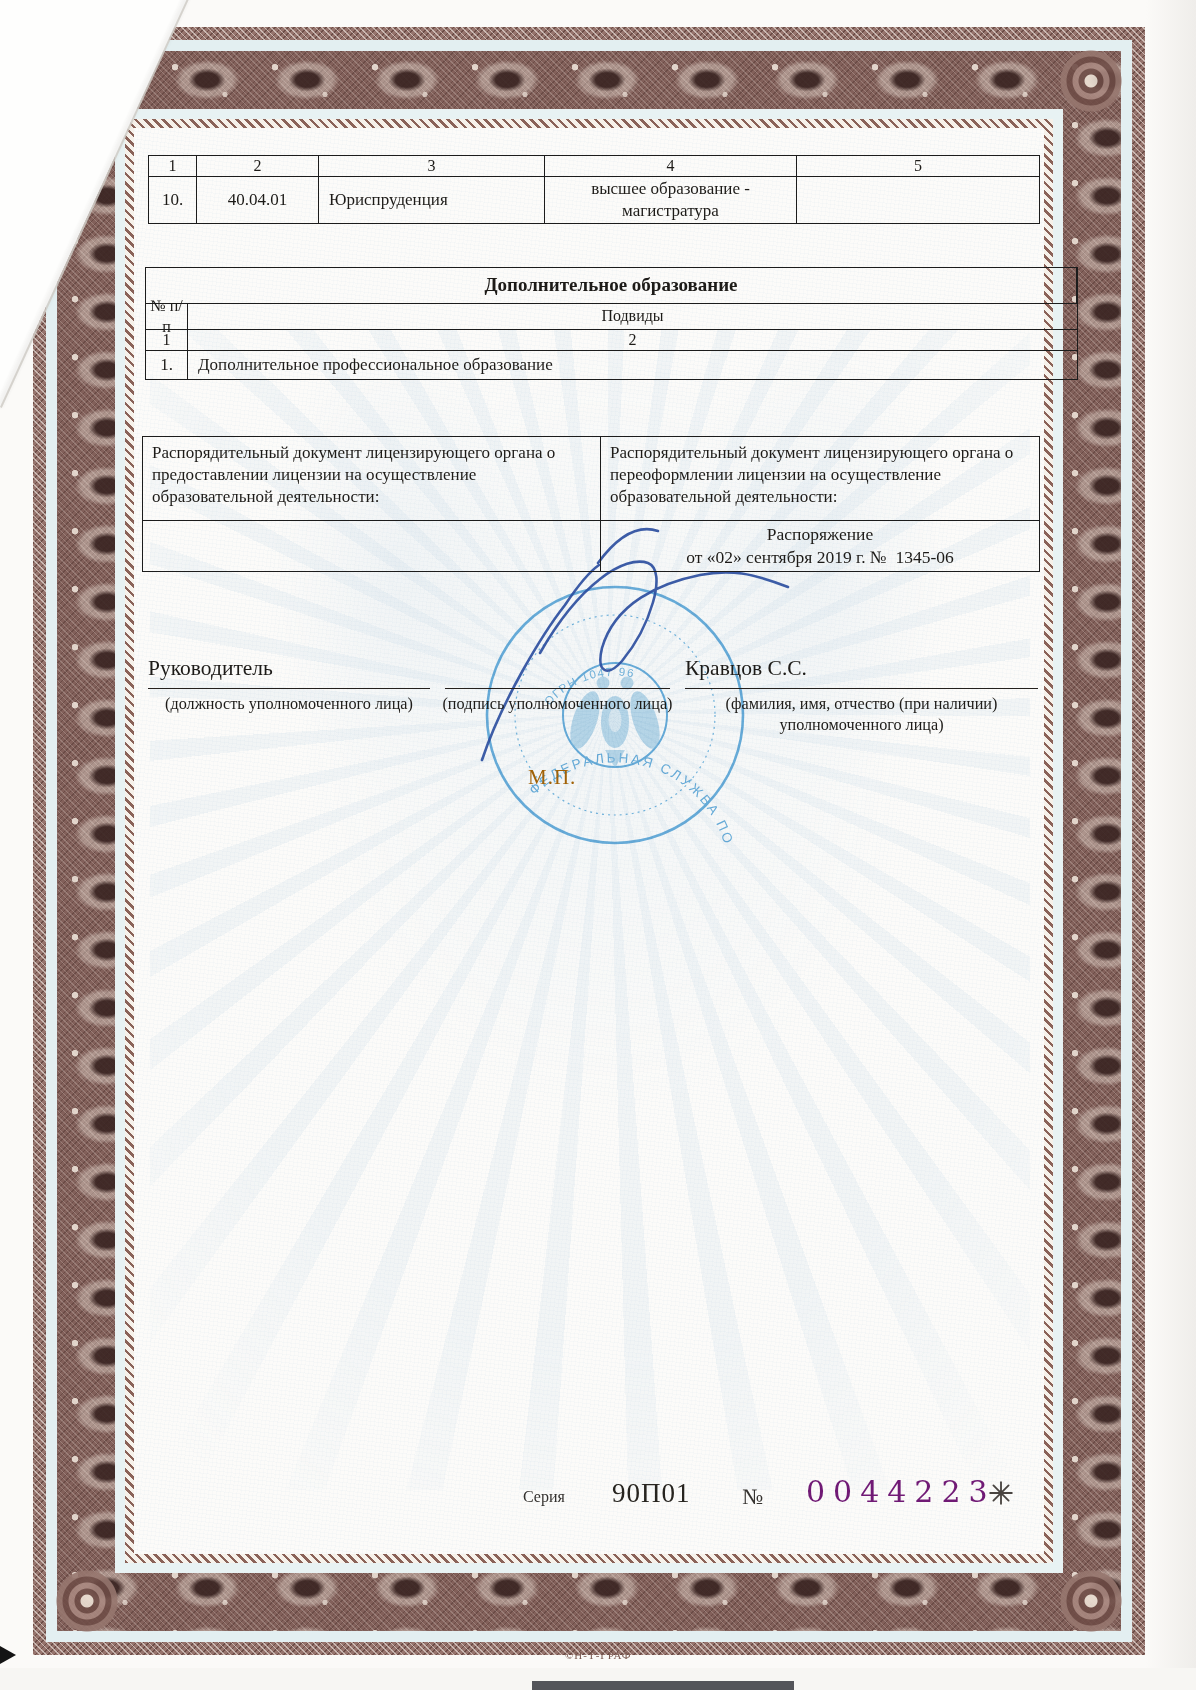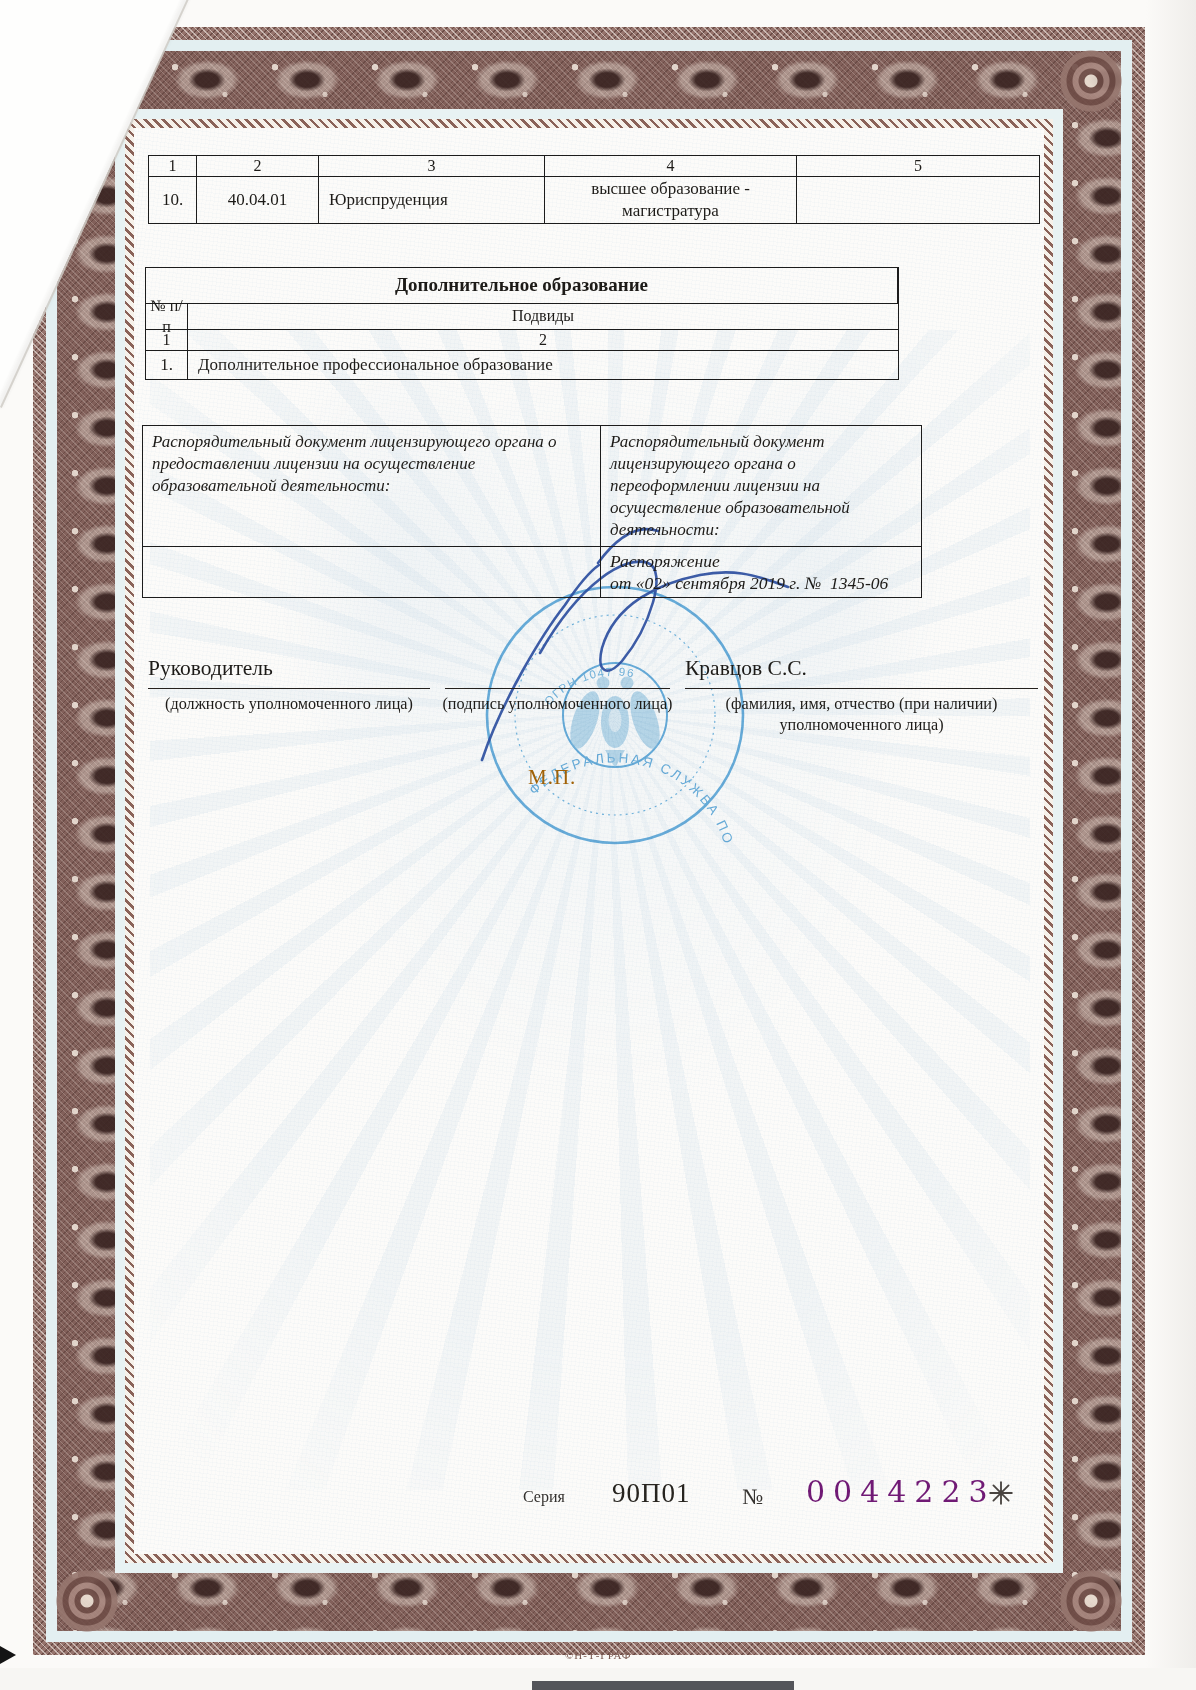--- a/index.html
+++ b/index.html
@@ -58,27 +58,27 @@
   .cell { border-right:1.4px solid #1c1c1c; border-bottom:1.4px solid #1c1c1c;
     font-size:17px; line-height:1.3; color:#1d1b18; padding:1px 6px;
     display:flex; align-items:center; justify-content:center; text-align:center; }
   .cell.last-col { border-right:none; }
   .cell.last-row { border-bottom:none; }
   .cell.left { justify-content:flex-start; text-align:left; padding-left:10px; }
   .cell.hdr { font-size:16px; padding:0 4px; }
 
   .t1 { left:148px; top:155px; width:892px; grid-template-columns:48px 122px 226px 252px 1fr;
         grid-template-rows:21px minmax(42px,auto); }
-  .t2 { left:145px; top:267px; width:754px; grid-template-columns:42px 1fr;
+  .t2 { left:145px; top:267px; width:933px; grid-template-columns:42px 1fr;
         grid-template-rows:36px 26px 21px 28px; }
   .t2-title { grid-column:1 / 3; font-weight:bold; font-size:19px; }
-  .t3 { left:142px; top:425px; width:780px; grid-template-columns:458px 1fr;
-        grid-template-rows:minmax(84px,auto) 50px;font-style:italic; }
+  .t3 { left:142px; top:436px; width:898px; grid-template-columns:458px 1fr;
+        grid-template-rows:minmax(84px,auto) 50px; }
   .t3 .cell { align-items:flex-start; justify-content:flex-start; text-align:left; padding:5px 9px; }
-  .t3 .t3-value { align-items:flex-start; justify-content:center; text-align:center; flex-direction:column;
+  .t3 .t3-value { align-items:center; justify-content:center; text-align:center; flex-direction:column;
     white-space:pre-wrap; font-size:17.5px; }
 
   
   .sig-name { position:absolute; z-index:4; font-size:21.5px; color:#1d1b18; text-align:left; }
   .sig-rule { position:absolute; z-index:4; border-top:1.7px solid #24201d; height:0; }
   .sig-cap { position:absolute; z-index:4; font-size:16.2px; line-height:1.28; color:#1d1b18; text-align:center; }
   .mp { position:absolute; left:528px; top:765px; z-index:4; font-size:21px; color:#a16207; letter-spacing:1px; }
 
   .stamp { position:absolute; left:480px; top:580px; z-index:2; opacity:.82; mix-blend-mode:multiply; }
   .sig-ink { position:absolute; left:395px; top:515px; z-index:3; }

